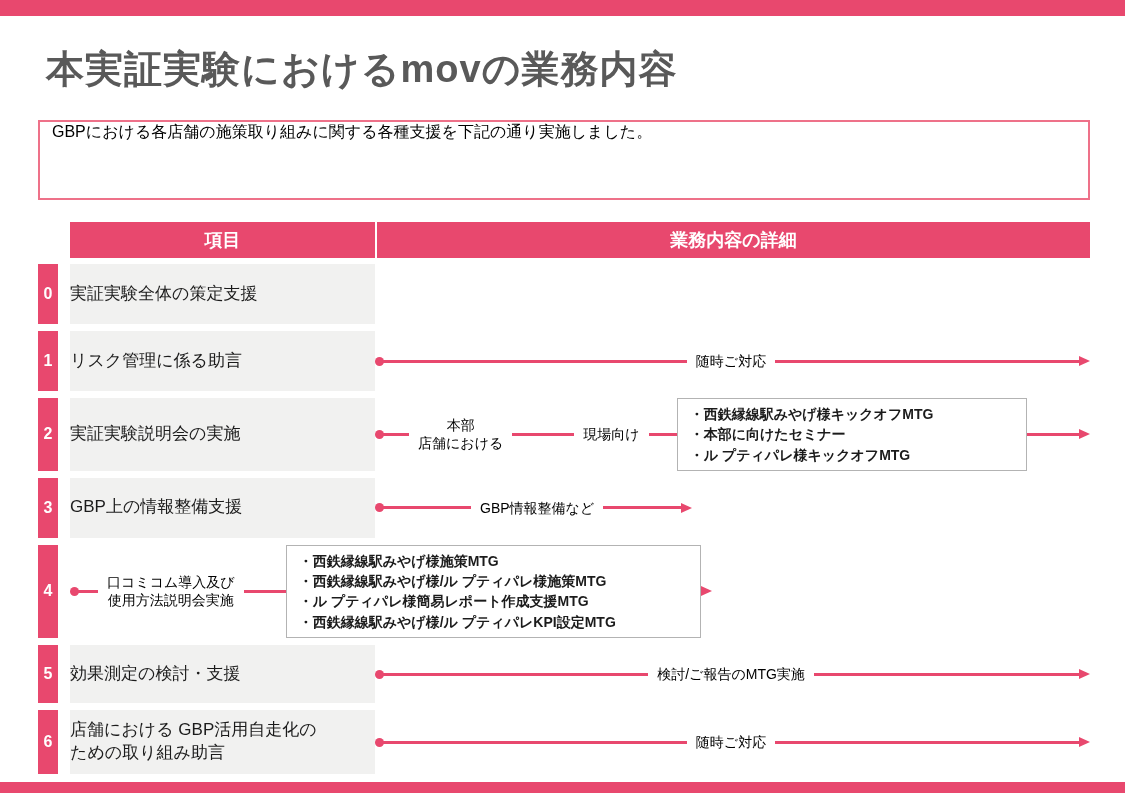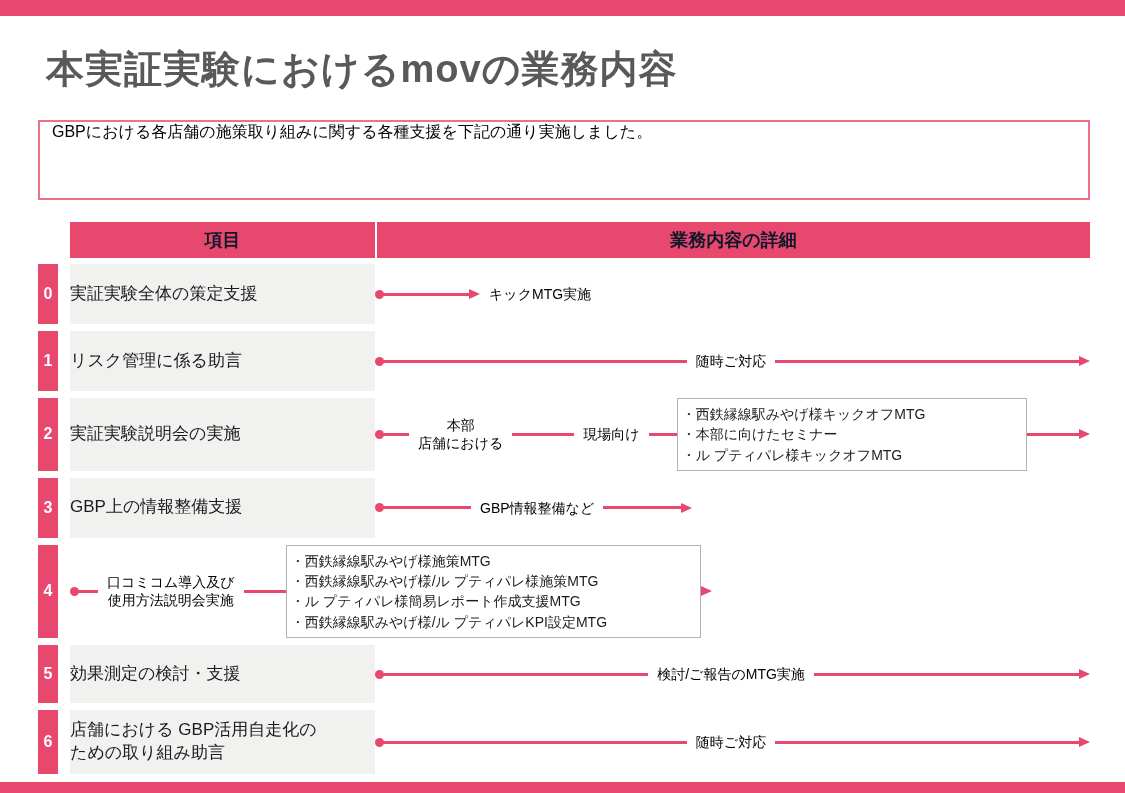--- a/index.html
+++ b/index.html
@@ -26,21 +26,21 @@
   }
   .intro-box{
     position:absolute;top:120px;left:38px;width:1052px;height:80px;
     border:2px solid var(--accent-border);
     display:flex;align-items:flex-start;padding-left:12px;
   }
   .intro-box p{font-size:16px;color:#000;}
   .table{position:absolute;top:222px;left:38px;width:1052px;}
   .thead{display:grid;grid-template-columns:32px 305px 1fr;height:36px;margin-bottom:6px;}
   .th{
-    background:var(--accent);color:#0f172a;font-weight:bold;font-size:18px;
+    background:var(--accent);color:#ffffff;font-weight:bold;font-size:18px;
     display:flex;align-items:center;justify-content:center;
   }
   .detail-th{margin-left:2px;}
   #rows{display:flex;flex-direction:column;gap:7px;}
   .row{display:grid;grid-template-columns:32px 305px 1fr;min-height:60px;}
   .row2{min-height:62px;}
   .row4{min-height:66px;}
   .row5{min-height:58px;}
   .row6{min-height:64px;}
   .badge{
@@ -58,22 +58,23 @@
     width:0;height:0;flex-shrink:0;
     border-top:5px solid transparent;border-bottom:5px solid transparent;
     border-left:11px solid var(--accent);
   }
   .lbl{
     font-size:14px;color:#000;padding:0 9px;text-align:center;
     line-height:1.3;white-space:pre-line;flex-shrink:0;
   }
   .dbox{
     background:#fff;border:1px solid var(--box-border);
-    font-size:14px;line-height:1.45;padding:5px 4px;white-space:pre-line;
+    font-size:14px;line-height:1.45;padding:5px 12px;white-space:pre-line;
     flex-shrink:0;
+    font-weight:bold;
   }
   .sp{flex-shrink:1;}
 </style>
 </head>
 <body>
 
 <div class="top-bar"></div>
 
 <h1 class="title">本実証実験におけるmovの業務内容</h1>
 
@@ -85,27 +86,20 @@
   <div class="thead">
     <div></div>
     <div class="th item-th">項目</div>
     <div class="th detail-th">業務内容の詳細</div>
   </div>
   <div id="rows">
       <div class="row row0" style="grid-template-columns: 20px 12px 305px 1fr;">
         <div class="badge">0</div>
         <div></div>
         <div class="item">実証実験全体の策定支援</div>
-        <div class="lane">
-          <span class="dot"></span>
-          <span class="line" style="width: 86px;"></span>
-          <span class="head"></span>
-          <span class="lbl">キックMTG実施</span>
-          <span class="sp" style="flex-grow: 1;"></span>
-        </div>
       </div>
       <div class="row row1" style="grid-template-columns: 20px 12px 305px 1fr;">
         <div class="badge">1</div>
         <div></div>
         <div class="item">リスク管理に係る助言</div>
         <div class="lane">
           <span class="dot"></span>
           <span class="line" style="flex-grow: 1;"></span>
           <span class="lbl">随時ご対応</span>
           <span class="line" style="flex-grow: 1;"></span>

